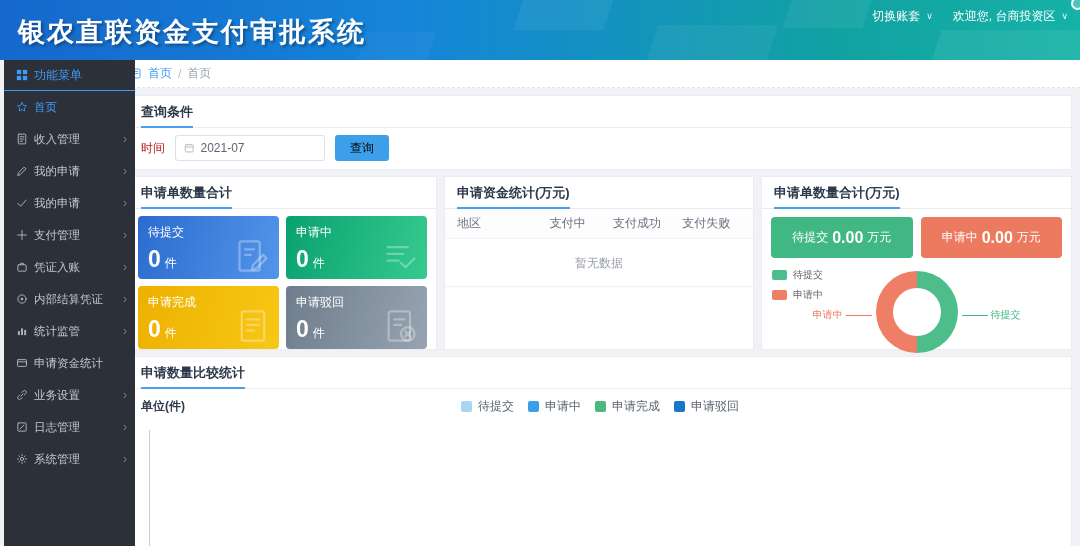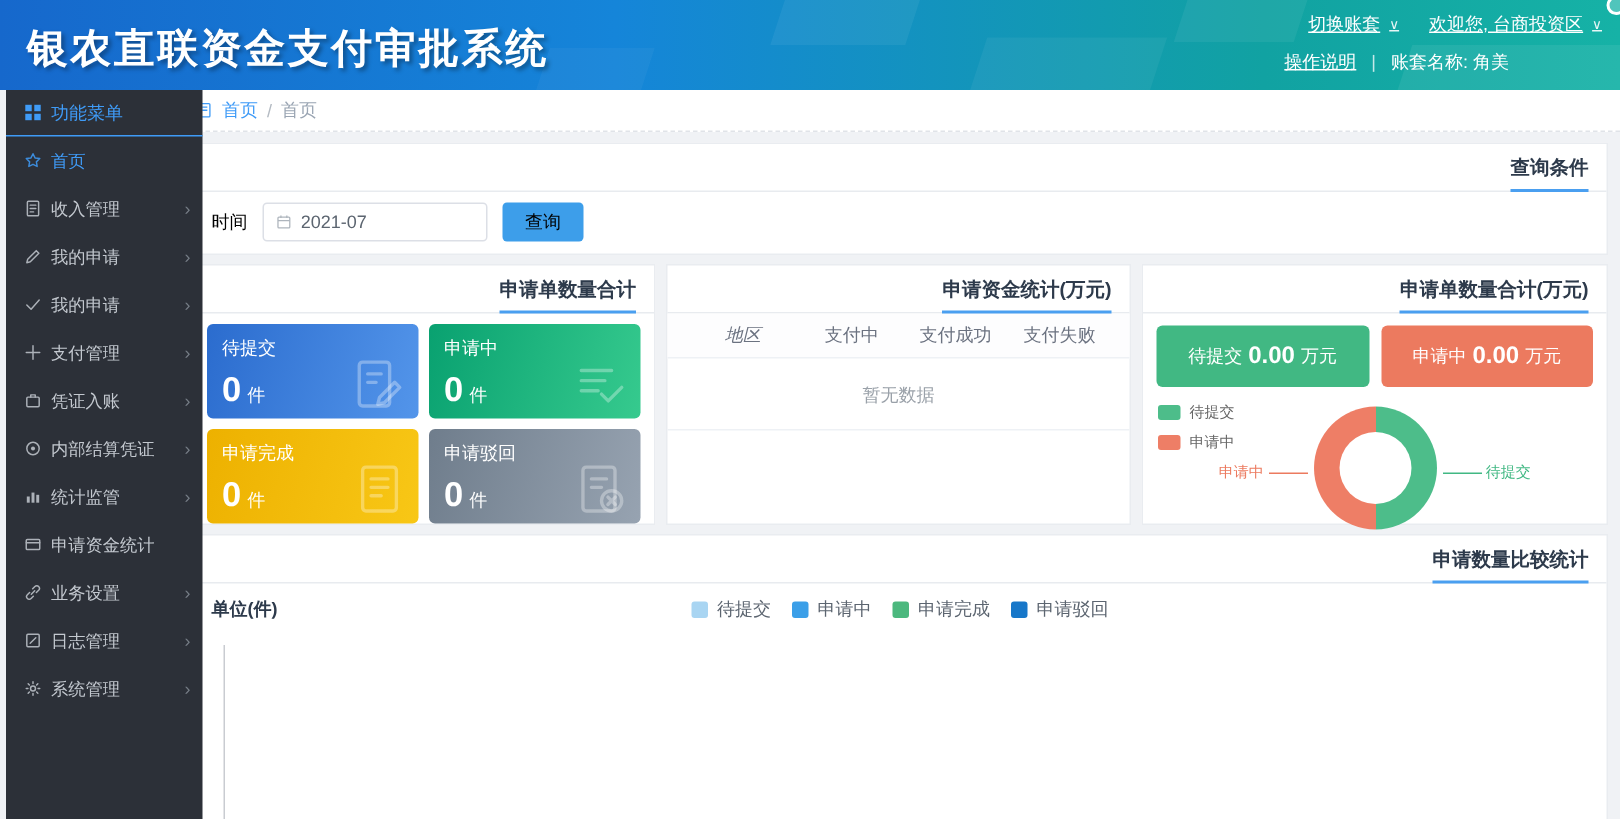--- a/index.html
+++ b/index.html
@@ -13,21 +13,21 @@
          overflow:hidden; z-index:5; }
   .deco { position:absolute; background:rgba(255,255,255,.06); transform:skewX(-18deg); }
   .d1{left:520px;top:-10px;width:90px;height:40px;}
   .d2{left:650px;top:25px;width:120px;height:50px;background:rgba(255,255,255,.05);}
   .d3{left:790px;top:-18px;width:80px;height:46px;}
   .d4{left:935px;top:30px;width:150px;height:40px;background:rgba(255,255,255,.07);}
   .d5{left:360px;top:32px;width:70px;height:40px;background:rgba(255,255,255,.04);}
   .hdr-title { position:absolute; left:18px; top:14px; color:#fff; font-size:27px; font-weight:bold;
                letter-spacing:2px; text-shadow:2px 2px 3px rgba(0,0,0,.35); white-space:nowrap; }
   .hdr-right { position:absolute; right:12px; top:7px; color:#fff; text-align:right; }
-  .hdr-row1 { display:flex; align-items:center; justify-content:flex-end; gap:6px; height:18px;text-decoration:underline; }
+  .hdr-row1 { display:flex; align-items:center; justify-content:flex-end; gap:6px; height:18px; }
   .hdr-row2 { display:flex; align-items:center; justify-content:flex-end; gap:10px; height:18px; margin-top:7px; padding-right:62px; }
   .hdr-link { cursor:pointer; }
   .hdr-caret { font-size:9px; opacity:.9; }
   .hdr-underline { text-decoration:underline; }
   .hdr-divider { opacity:.75; }
   .hdr-dot { position:absolute; right:-4px; top:-3px; width:13px; height:13px; border-radius:50%;
              border:2px solid #fff; background:rgba(255,255,255,.25); }
 
   
   .sidebar { position:absolute; left:4px; top:60px; width:131px; height:486px; background:#2c3038; z-index:4; }
@@ -47,27 +47,27 @@
   .main { position:absolute; left:117px; top:60px; width:963px; height:486px; background:#f0f2f5; }
   .crumbs { height:28px; background:#fff; border-bottom:1px dashed #e0e3e8; display:flex;
             align-items:center; gap:6px; padding-left:14px; }
   .crumbs svg { width:11px; height:11px; stroke:#3f9bf7; fill:none; stroke-width:1.3; }
   .crumb-root { color:#3f9bf7; cursor:pointer; }
   .crumb-sep { color:#b3bac2; }
   .crumb-cur { color:#9aa5b3; }
 
   .content { padding:7px 8px 0 11px; }
   .panel { background:#fff; border:1px solid #e9ecf0; }
-  .p-title-row { padding:7px 12px 0 12px; border-bottom:1px solid #e8ebef;text-align:right; }
+  .p-title-row { padding:7px 12px 0 12px; border-bottom:1px solid #e8ebef; }
   .p-title { display:inline-block; font-size:13px; font-weight:bold; color:#2d3a4b;
              padding-bottom:5px; border-bottom:2px solid #4a9ff0; margin-bottom:-1px; }
 
   
   .q-form { display:flex; align-items:center; gap:10px; padding:7px 12px 8px 12px; }
-  .q-label { color:#000000; }
+  .q-label { color:#b91c1c; }
   .q-input { display:flex; align-items:center; gap:6px; width:150px; height:26px; border:1px solid #dcdfe6;
              border-radius:3px; padding:0 8px; color:#5c6570; background:#fff; cursor:text; }
   .q-input svg { width:12px; height:12px; stroke:#aeb5bd; fill:none; stroke-width:1.3; }
   .q-input input { border:none; outline:none; width:100%; font-size:12px; color:#5c6570;
                    font-family:inherit; background:transparent; }
   .q-btn { height:26px; padding:0 15px; background:#3d9eea; color:#000000; border:none; border-radius:3px;
            font-size:12px; cursor:pointer; }
 
   
   .tri { display:flex; gap:7px; margin-top:6px; }
@@ -86,21 +86,21 @@
               stroke:rgba(255,255,255,.32); stroke-width:2; stroke-linecap:round; stroke-linejoin:round; }
   .card-blue  { background:linear-gradient(105deg,#2b6cce,#5395ea); }
   .card-green { background:linear-gradient(105deg,#09a170,#36ca8e); }
   .card-gold  { background:linear-gradient(105deg,#edb100,#f8c716); }
   .card-gray  { background:linear-gradient(105deg,#6f7d8c,#97a3b1); }
 
   
   .thead { display:grid; grid-template-columns:1.1fr 1fr 1fr 1fr; align-items:center; height:30px;
            padding:0 12px; color:#6b7280; border-bottom:1px solid #eef1f5; background:#fdfdfe; }
   .thead span { text-align:center; }
-  .thead span:first-child { text-align:center;font-style:italic; }
+  .thead span:first-child { text-align:left; }
   .t-empty { height:48px; line-height:48px; text-align:center; color:#9aa1a9; border-bottom:1px solid #eef1f5; }
 
   
   .badges { display:flex; gap:8px; padding:8px 9px 6px 9px; }
   .badge { flex:1; height:41px; border-radius:4px; color:#fff; display:flex; align-items:center;
            justify-content:center; gap:4px; }
   .badge b { font-size:16px; }
   .badge-green { background:#41b883; }
   .badge-salmon { background:#ec7a5f; }
   .pie-area { position:relative; height:96px; }
@@ -143,25 +143,20 @@
     <div class="deco d5"></div>
     <div class="hdr-title">银农直联资金支付审批系统</div>
     <div class="hdr-right">
       <div class="hdr-row1">
         <span class="hdr-link">切换账套</span>
         <span class="hdr-caret">∨</span>
         <span style="width:8px"></span>
         <span class="hdr-link">欢迎您, 台商投资区</span>
         <span class="hdr-caret">∨</span>
       </div>
-      <div class="hdr-row2">
-        <span class="hdr-link hdr-underline">操作说明</span>
-        <span class="hdr-divider">|</span>
-        <span>账套名称: 角美</span>
-      </div>
     </div>
     <div class="hdr-dot"></div>
   </div>
 
   <div class="sidebar">
     <div class="menu-hdr">
       <svg viewBox="0 0 14 14">
           <rect x="1" y="1" width="5" height="5"></rect>
           <rect x="8" y="1" width="5" height="5"></rect>
           <rect x="1" y="8" width="5" height="5"></rect>

